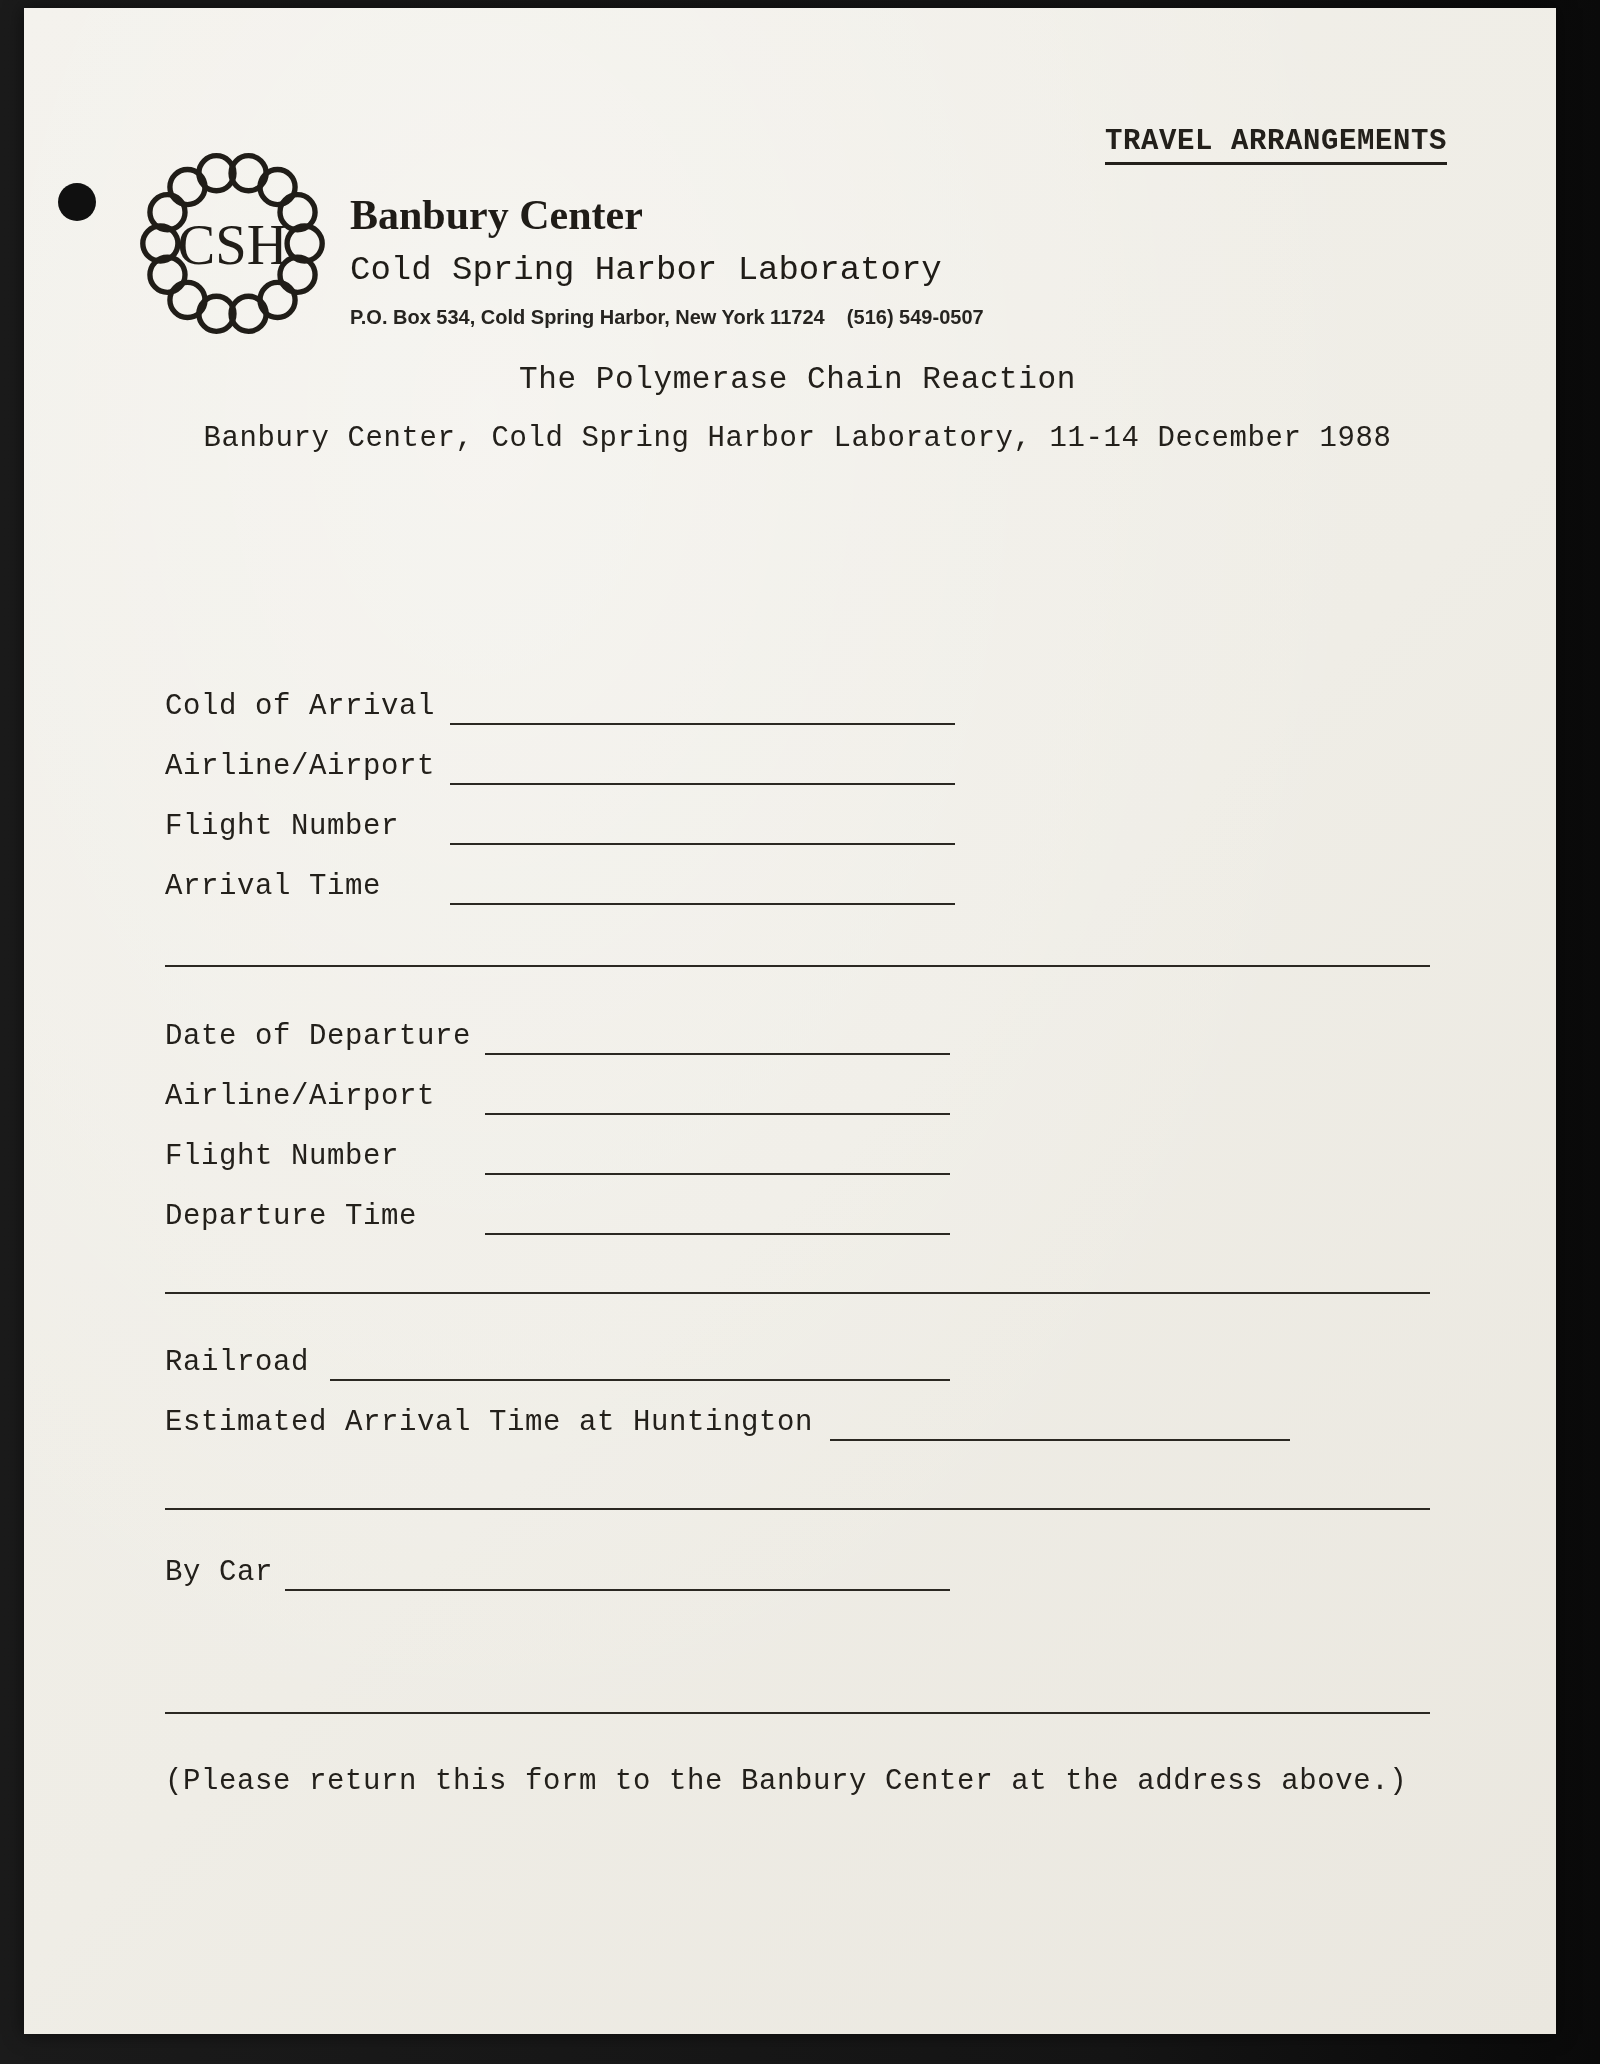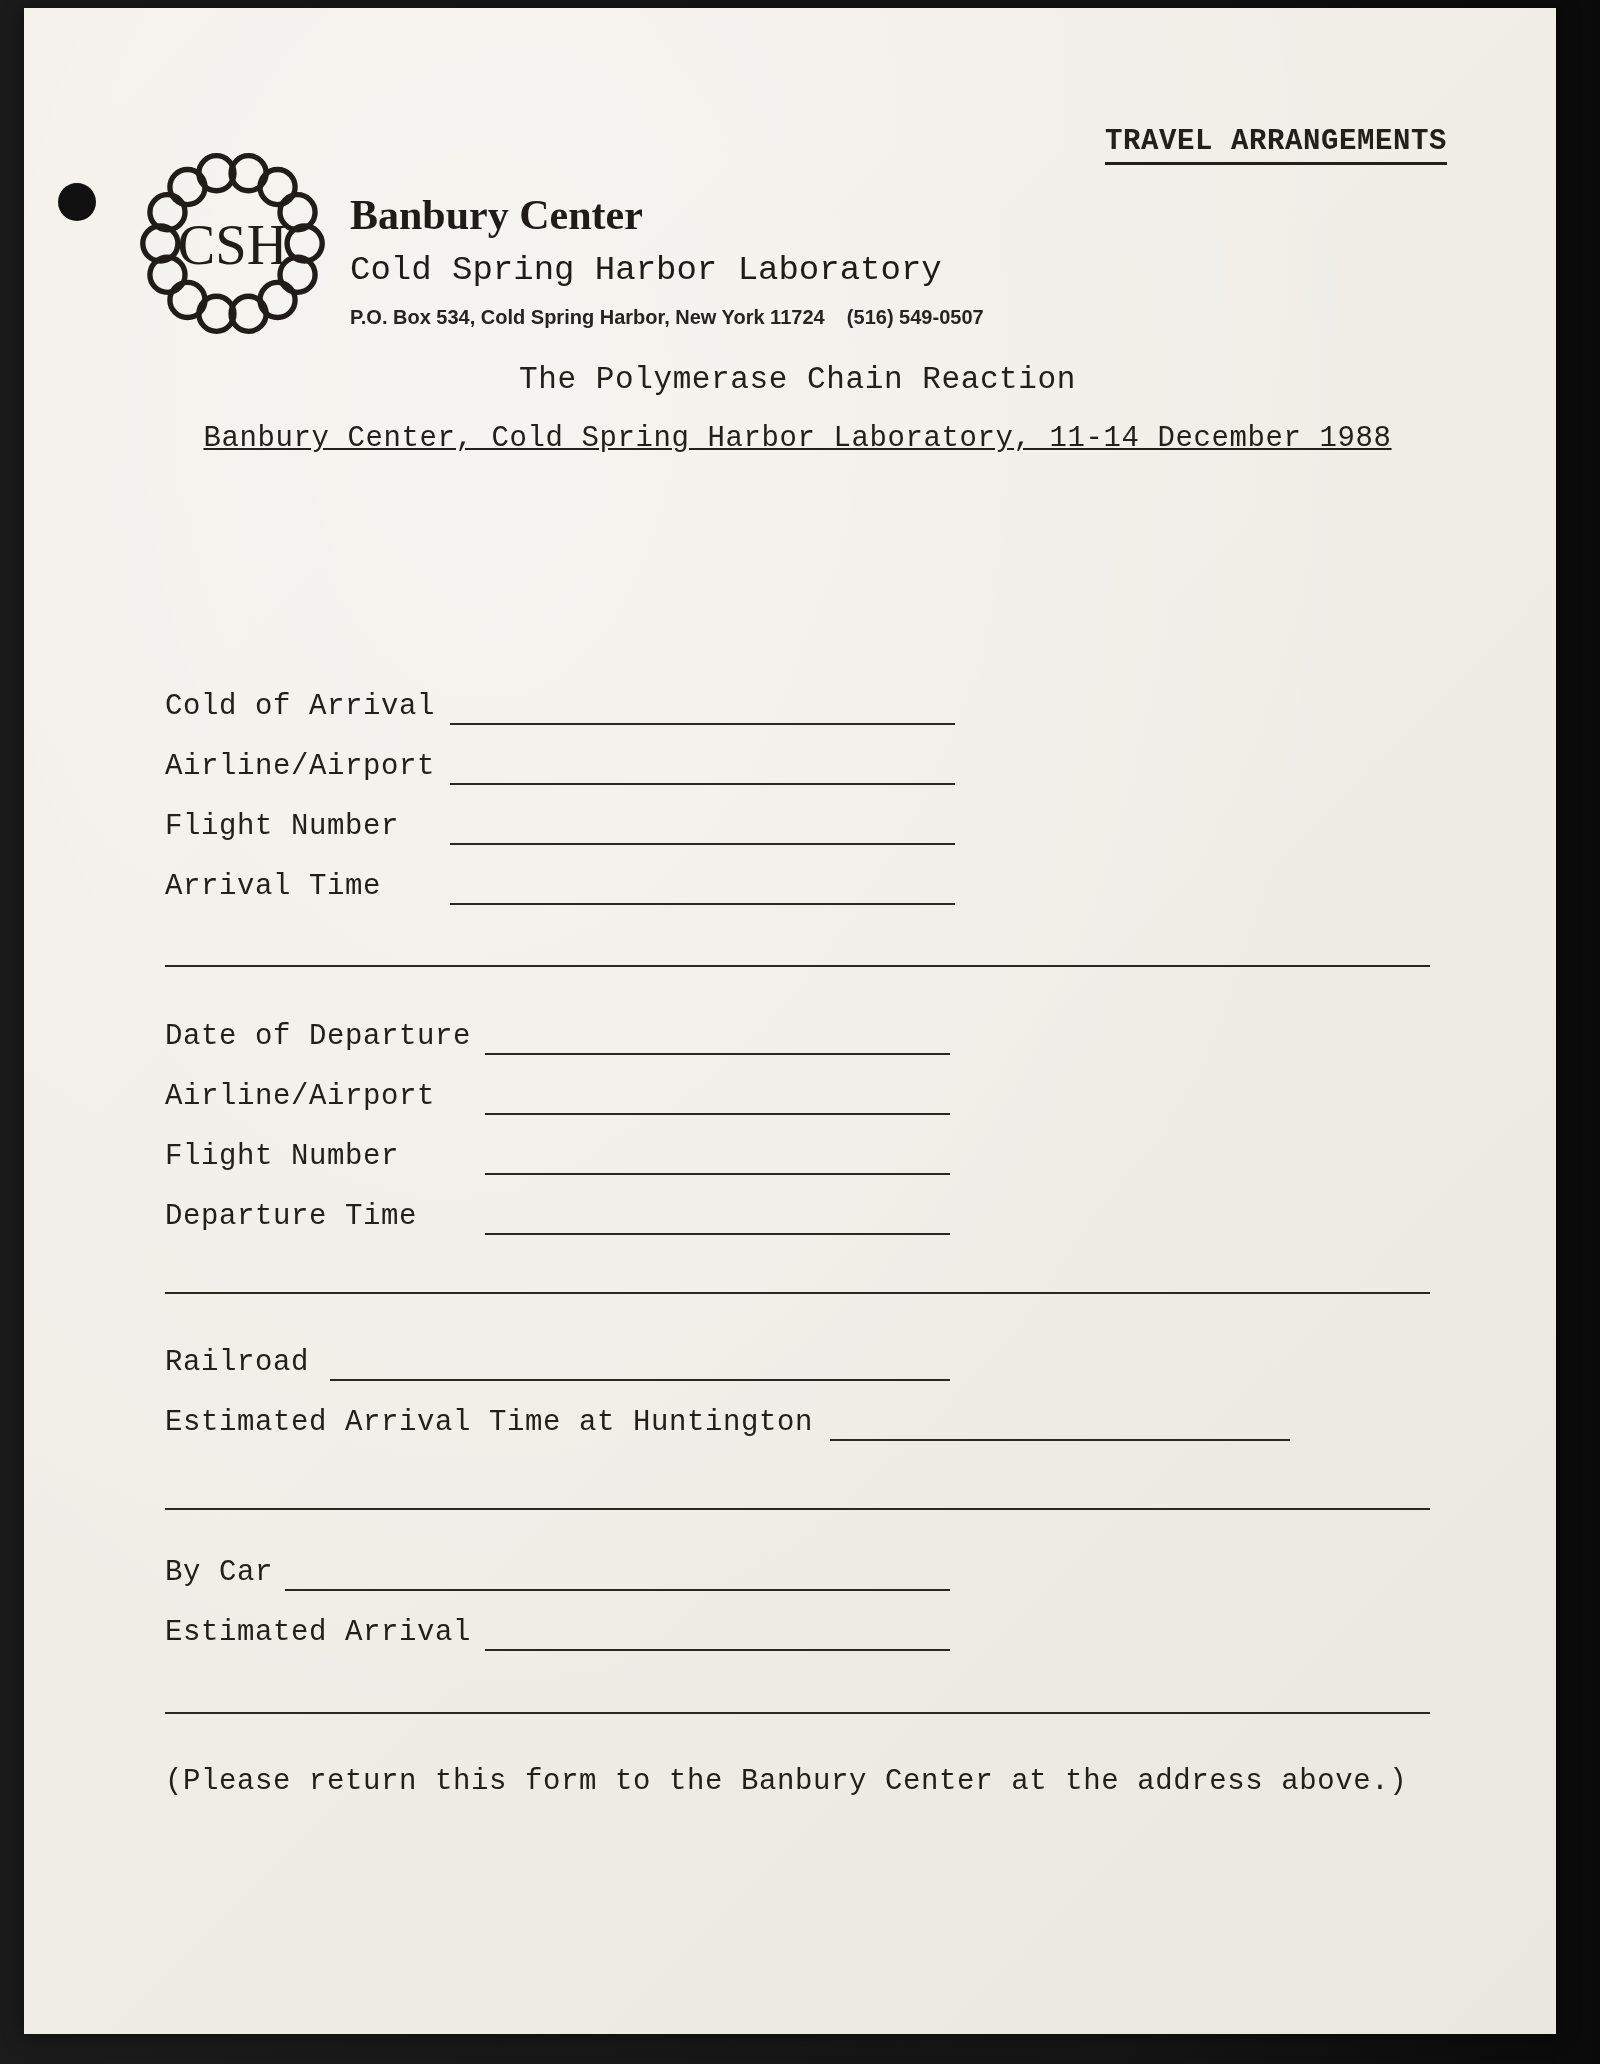--- a/index.html
+++ b/index.html
@@ -91,21 +91,20 @@
     text-align: center;
     font-size: 31px;
   }
   .doc-subtitle {
     position: absolute;
     left: 141px;
     width: 1265px;
     top: 414px;
     text-align: center;
     font-size: 29px;
-    text-decoration: underline;
   }
   .row {
     position: absolute;
     left: 141px;
     height: 36px;
     display: flex;
     align-items: flex-end;
   }
   .flabel {
     font-size: 29px;
@@ -221,23 +220,19 @@
       <span class="flabel" style="width:665px">Estimated Arrival Time at Huntington</span>
       <span class="fill-line" style="width:460px"></span>
     </div>
 
     <div class="rule" style="top:1500px"></div>
 
     <div class="row" style="top:1547px">
       <span class="flabel" style="width:120px">By Car</span>
       <span class="fill-line" style="width:665px"></span>
     </div>
-    <div class="row" style="top:1607px">
-      <span class="flabel" style="width:320px">Estimated Arrival</span>
-      <span class="fill-line" style="width:465px"></span>
-    </div>
 
     <div class="rule" style="top:1704px"></div>
 
     <div class="footer-note mono">(Please return this form to the Banbury Center at the address above.)</div>
 
   </div>
 </div>
 
 </body></html>

